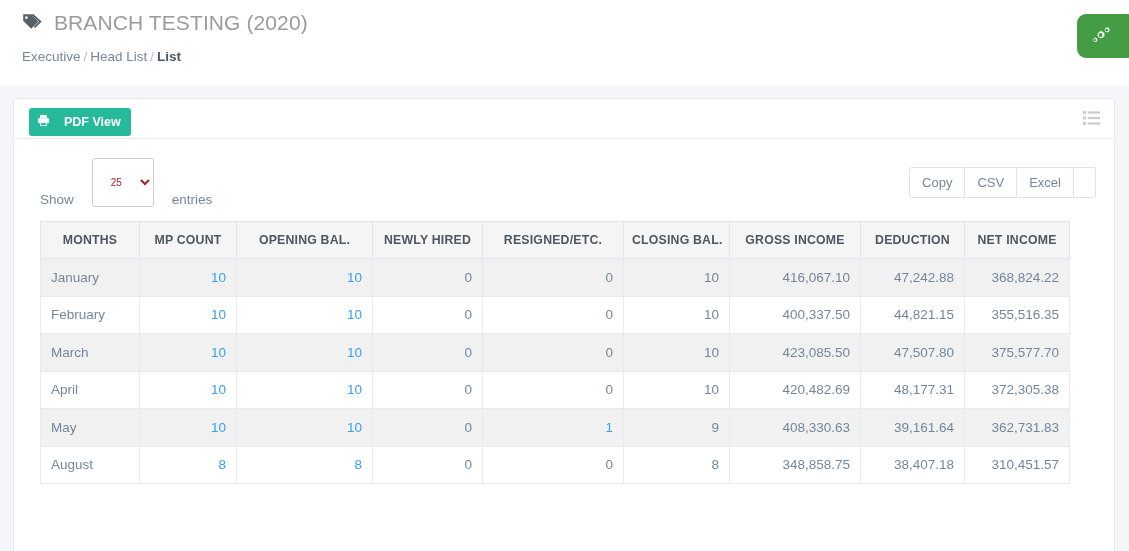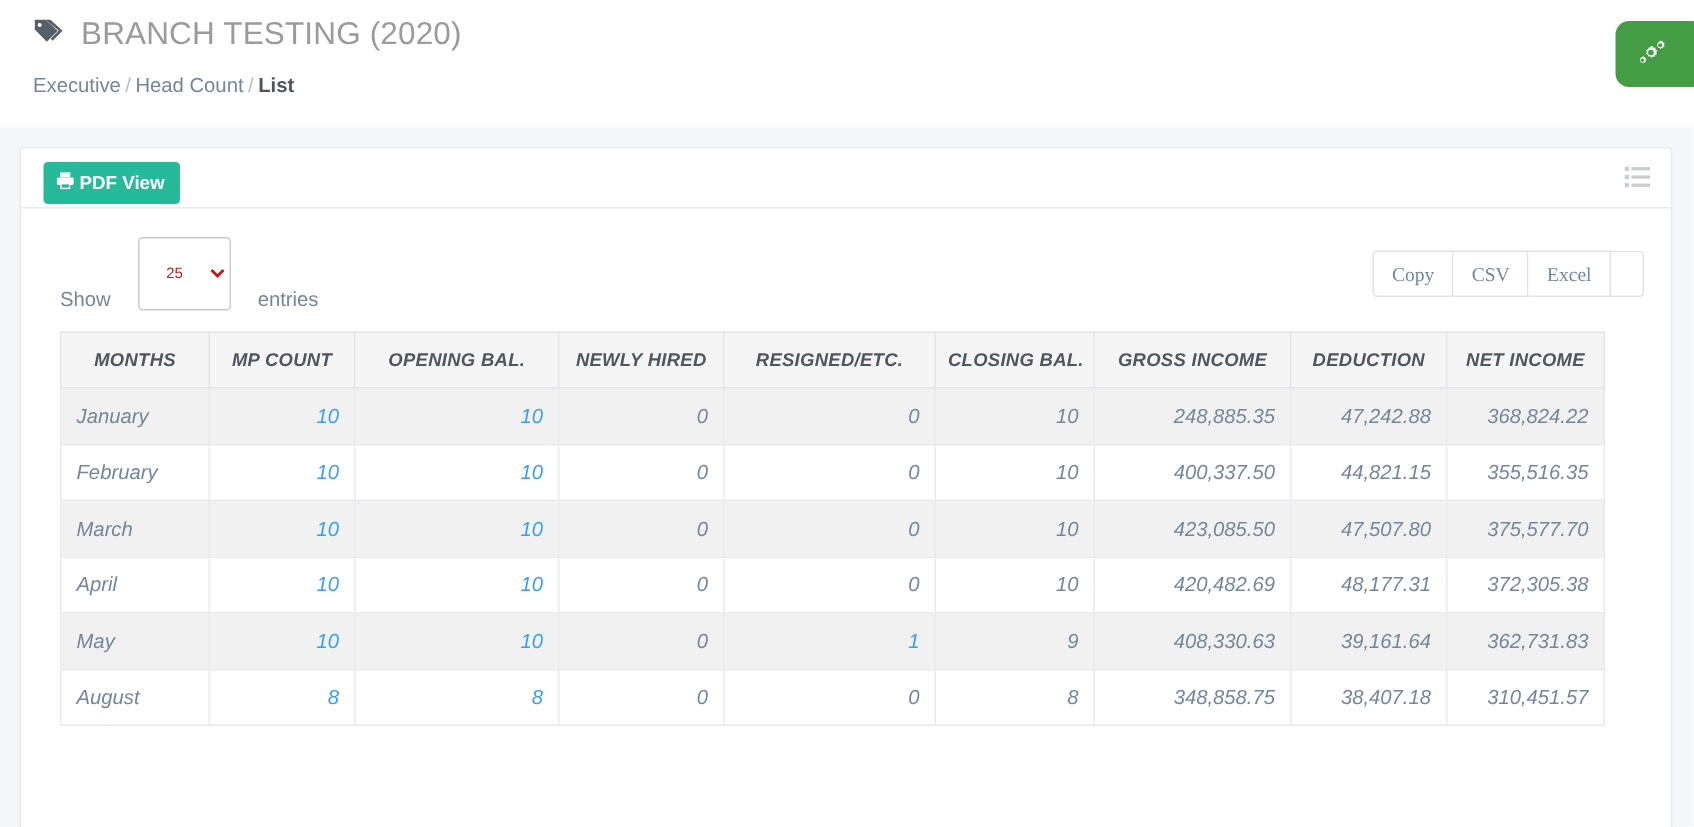--- a/index.html
+++ b/index.html
@@ -84,21 +84,21 @@
   .btn-pdf {
     background: #26b99a;
     color: #ffffff;
     border: none;
     border-radius: 3px;
     font-size: 12.5px;
     font-weight: bold;
     padding: 6px 10px 6px 8px;
     display: inline-flex;
     align-items: center;
-    gap: 3px;
+    gap: 14px;
     cursor: pointer;
     font-family: "Liberation Sans", sans-serif;
     line-height: 1;
   }
   .list-icon { margin-top: 3px; }
 
   
   .dt-top {
     display: flex;
     align-items: center;
@@ -118,21 +118,21 @@
     color: #b91c1c;
     padding: 4px 4px 4px 14px;
     border: 1px solid #ccc;
     border-radius: 3px;
     height: 49px;
     width: 62px;
     background: #fff;
   }
   .dt-buttons { display: flex; }
   .dt-buttons button {
-    font-family: Liberation Serif, serif;
+    font-family: Liberation Sans, sans-serif;
     font-size: 13px;
     color: #73879c;
     background: #fff;
     border: 1px solid #e0e2e5;
     border-left-width: 0;
     padding: 7px 12px;
     cursor: pointer;
     line-height: 1.2;
   }
   .dt-buttons button:first-child {
@@ -140,21 +140,21 @@
     border-radius: 3px 0 0 3px;
   }
   .dt-buttons button.partial {
     width: 22px;
     padding: 7px 0;
     overflow: hidden;
     border-radius: 0 3px 3px 0;
   }
 
   
-  .table-wrap { padding: 14px 18px 0 26px; font-style: italic; }
+  .table-wrap { padding: 14px 18px 0 26px; }
   table.dt {
     border-collapse: collapse;
     width: 1029px;
     table-layout: fixed;
   }
   table.dt th {
     background: #f5f5f5;
     color: #4d5661;
     font-size: 12.3px;
     font-weight: bold;
@@ -199,21 +199,21 @@
         <circle cx="4.4" cy="4.6" r="1.35" fill="#ffffff"></circle>
         <path d="M8.2 1.2h3.4l8.1 7.3-6.6 6.6-1.3-1.3 5.4-5.4-9-7.2z" fill="#56606b"></path>
       </svg>
     </span>
     <span>BRANCH TESTING (2020)</span>
   </div>
 
   <div class="breadcrumb">
     <span>Executive</span>
     <span class="sep">/</span>
-    <span>Head Count</span>
+    <span>Head List</span>
     <span class="sep">/</span>
     <span class="crumb-active">List</span>
   </div>
 </div>
 
 <div class="float-btn">
   <span>
     <svg width="22" height="20" viewBox="0 0 22 20">
       <g fill="#ffffff">
         <path d="M9.1 7.2l1.5-.5.6 1.2 1.3-.2.2 1.4 1.2.6-.8 1.1.6 1.2-1.3.6-.2 1.3-1.3-.3-1 .9-.9-1-1.3.2-.2-1.3-1.2-.6.8-1.2-.6-1.1 1.3-.6.2-1.3 1.3.3z"></path>
@@ -301,21 +301,21 @@
           </tr>
         </thead>
         <tbody id="tbody">
             <tr>
               <td class="month">January</td>
               <td class="num"><a class="cell-link">10</a></td>
               <td class="num"><a class="cell-link">10</a></td>
               <td class="num">0</td>
               <td class="num">0</td>
               <td class="num">10</td>
-              <td class="num">248,885.35</td>
+              <td class="num">416,067.10</td>
               <td class="num">47,242.88</td>
               <td class="num">368,824.22</td>
             </tr>
             <tr>
               <td class="month">February</td>
               <td class="num"><a class="cell-link">10</a></td>
               <td class="num"><a class="cell-link">10</a></td>
               <td class="num">0</td>
               <td class="num">0</td>
               <td class="num">10</td>

